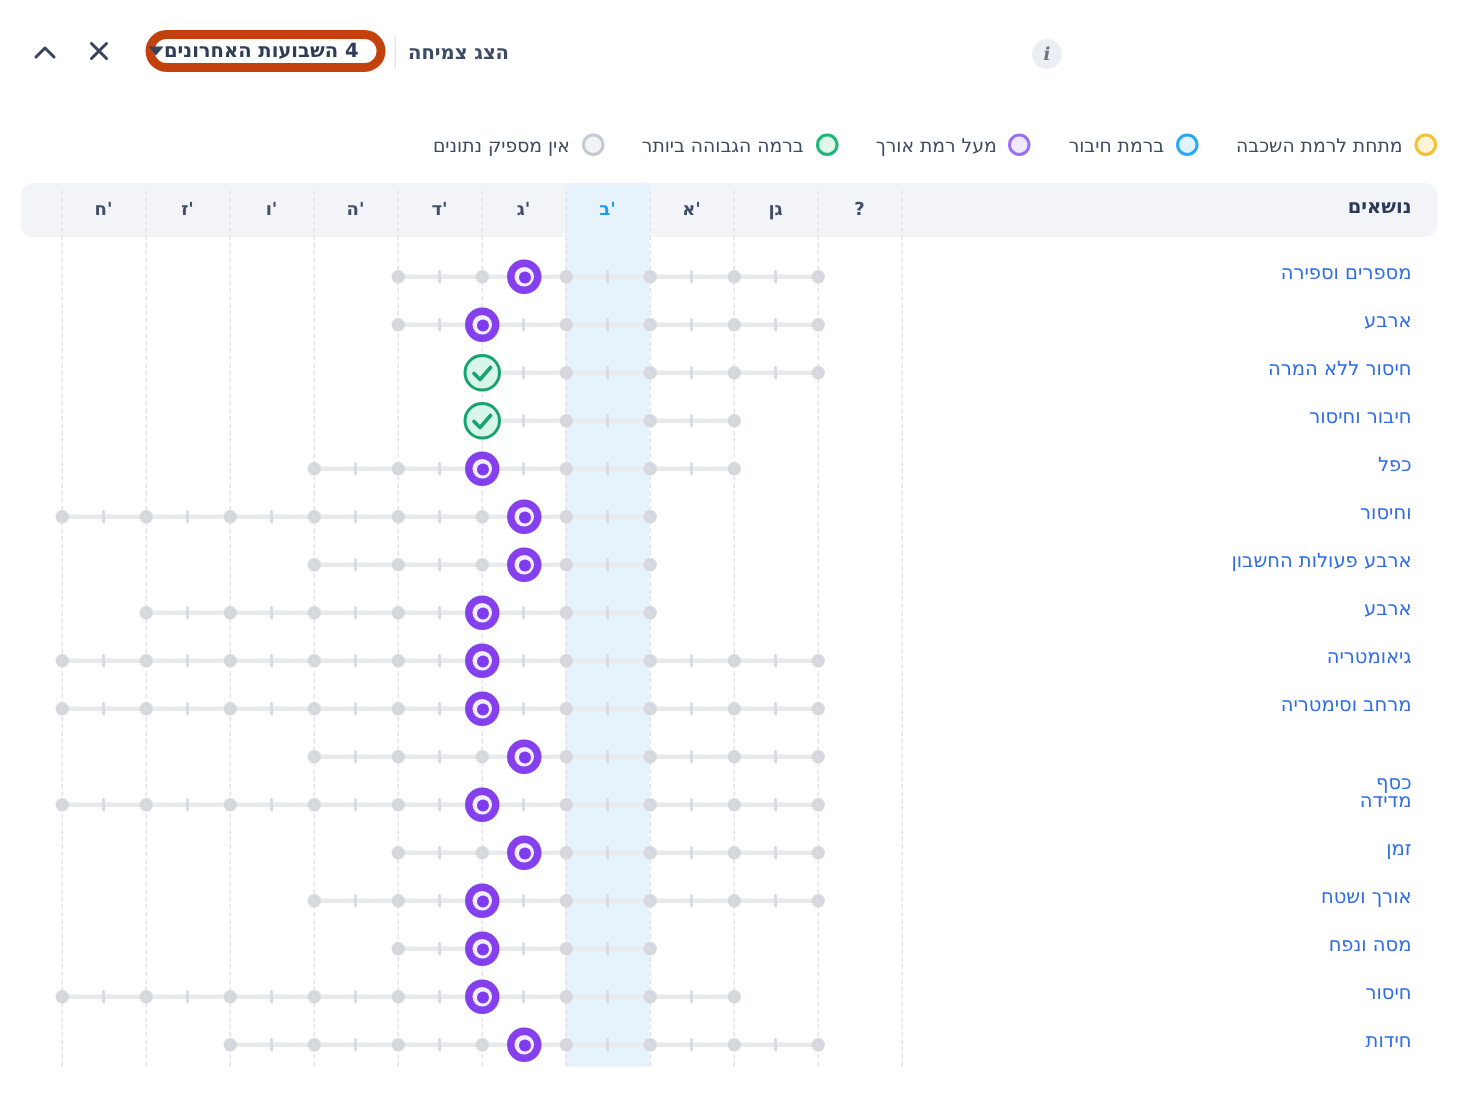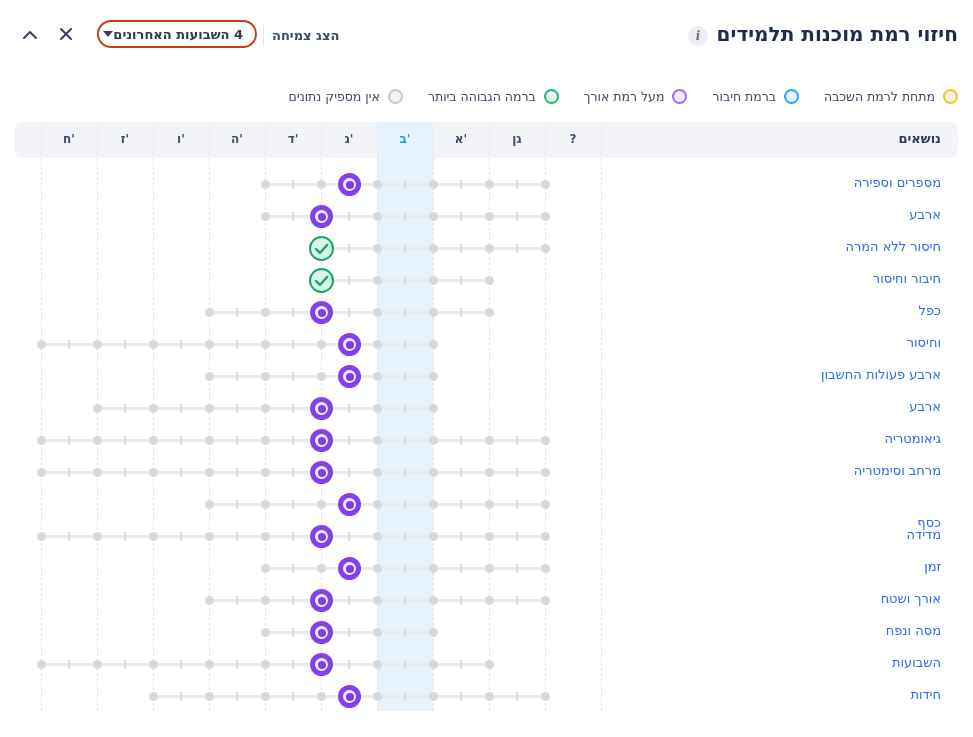--- a/index.html
+++ b/index.html
@@ -6,21 +6,21 @@
   .stage{position:relative;width:973px;height:737px;background:#ffffff;overflow:hidden;
          font-family:"DejaVu Sans","Liberation Sans",sans-serif;direction:ltr;}
   
   .page-title{position:absolute;top:22px;right:15px;font-size:20px;font-weight:800;color:#1d2b4e;direction:rtl;}
   .info-badge{position:absolute;top:26px;left:688px;width:20px;height:20px;border-radius:50%;
               background:#eceef3;color:#6b7482;font-family:"DejaVu Serif",serif;font-style:italic;
               font-size:12px;font-weight:700;display:flex;align-items:center;justify-content:center;}
   .icon-btn{position:absolute;top:25px;width:22px;height:22px;display:flex;align-items:center;justify-content:center;cursor:pointer;}
   .collapse-btn{left:19px;}
   .close-btn{left:55px;}
-  .dropdown{position:absolute;top:20px;left:97px;width:160px;height:28px;border:2px solid #c2410c;border-radius:15px;
+  .dropdown{position:absolute;top:20px;left:97px;width:160px;height:28px;border:6px solid #c2410c;border-radius:15px;
             background:#fff;display:flex;align-items:center;justify-content:space-between;direction:rtl;
             padding:0 12px;box-sizing:border-box;cursor:pointer;}
   .dropdown-label{font-size:13px;font-weight:600;color:#2e3c55;white-space:nowrap;}
   .caret-down{width:0;height:0;border-left:5px solid transparent;border-right:5px solid transparent;border-top:6px solid #35435f;}
   .v-divider{position:absolute;top:24px;left:263px;width:1px;height:22px;background:#e4e7ec;}
   .growth-link{position:absolute;top:28px;left:272px;font-size:13px;font-weight:700;color:#3c4a63;direction:rtl;cursor:pointer;}
   
   .legend{position:absolute;top:89px;right:15px;display:flex;flex-direction:row;direction:rtl;gap:25px;align-items:center;}
   .legend-item{display:flex;align-items:center;gap:8px;direction:rtl;}
   .legend-dot{width:11px;height:11px;border-radius:50%;border:2.5px solid #999;box-sizing:content-box;}
@@ -41,21 +41,20 @@
                 background:#f3eefe;display:flex;align-items:center;justify-content:center;}
   .marker-above .core{width:8px;height:8px;border-radius:50%;background:#7e3bef;}
   .marker-top{position:absolute;width:25px;height:25px;border-radius:50%;background:#d9f4e8;
               border:2px solid #14a46c;box-sizing:border-box;display:flex;align-items:center;justify-content:center;}
 </style>
 </head>
 <body>
 
 <div class="stage">
 
-  <div class="page-title">חיזוי רמת מוכנות תלמידים</div>
   <div class="info-badge">i</div>
 
   <div class="icon-btn collapse-btn">
     <span>
       <svg width="18" height="14" viewBox="0 0 18 14">
           <polyline points="3,10 9,4 15,10" fill="none" stroke="#35435f" stroke-width="2" stroke-linecap="round" stroke-linejoin="round"></polyline>
         </svg>
     </span>
   </div>
   <div class="icon-btn close-btn">
@@ -367,21 +366,21 @@
       <div class="row-line" style="left: 265px; top: 631px; width: 168px; z-index: 2;"></div>
       <div class="dot" style="left: 429px; top: 628px; z-index: 3;"></div>
       <div class="dot" style="left: 373px; top: 628px; z-index: 3;"></div>
       <div class="dot" style="left: 261px; top: 628px; z-index: 3;"></div>
       <div class="tick" style="left: 404px; top: 628px; z-index: 3;"></div>
       <div class="tick" style="left: 348px; top: 628px; z-index: 3;"></div>
       <div class="tick" style="left: 292px; top: 628px; z-index: 3;"></div>
       <div class="marker-above" style="left: 310px; top: 621px; z-index: 4;">
         <div class="core"></div>
       </div>
-      <div class="topic" style="top: 655px; z-index: 3;">השבועות</div>
+      <div class="topic" style="top: 655px; z-index: 3;">חיסור</div>
       <div class="row-line" style="left: 41px; top: 663px; width: 448px; z-index: 2;"></div>
       <div class="dot" style="left: 485px; top: 660px; z-index: 3;"></div>
       <div class="dot" style="left: 429px; top: 660px; z-index: 3;"></div>
       <div class="dot" style="left: 373px; top: 660px; z-index: 3;"></div>
       <div class="dot" style="left: 261px; top: 660px; z-index: 3;"></div>
       <div class="dot" style="left: 205px; top: 660px; z-index: 3;"></div>
       <div class="dot" style="left: 149px; top: 660px; z-index: 3;"></div>
       <div class="dot" style="left: 93px; top: 660px; z-index: 3;"></div>
       <div class="dot" style="left: 37px; top: 660px; z-index: 3;"></div>
       <div class="tick" style="left: 460px; top: 660px; z-index: 3;"></div>

